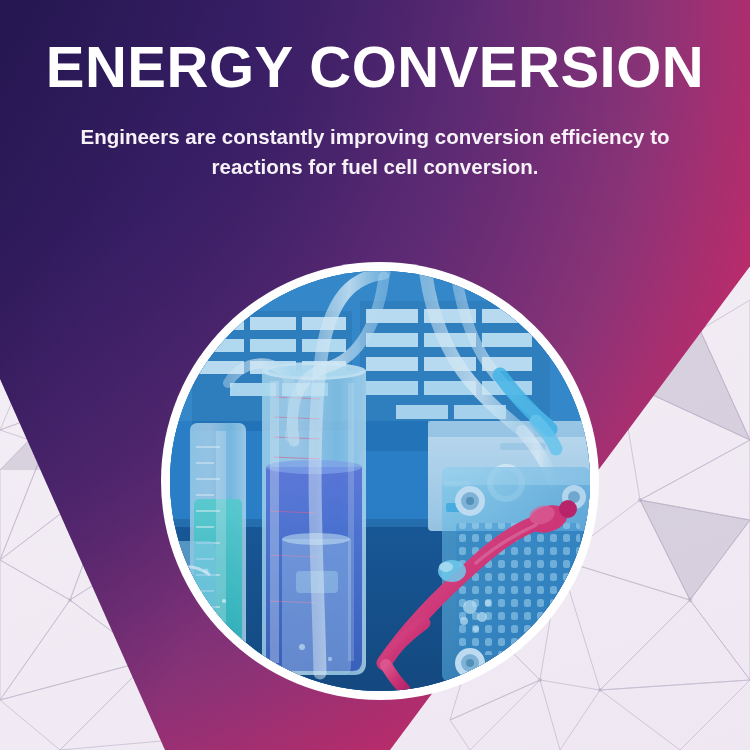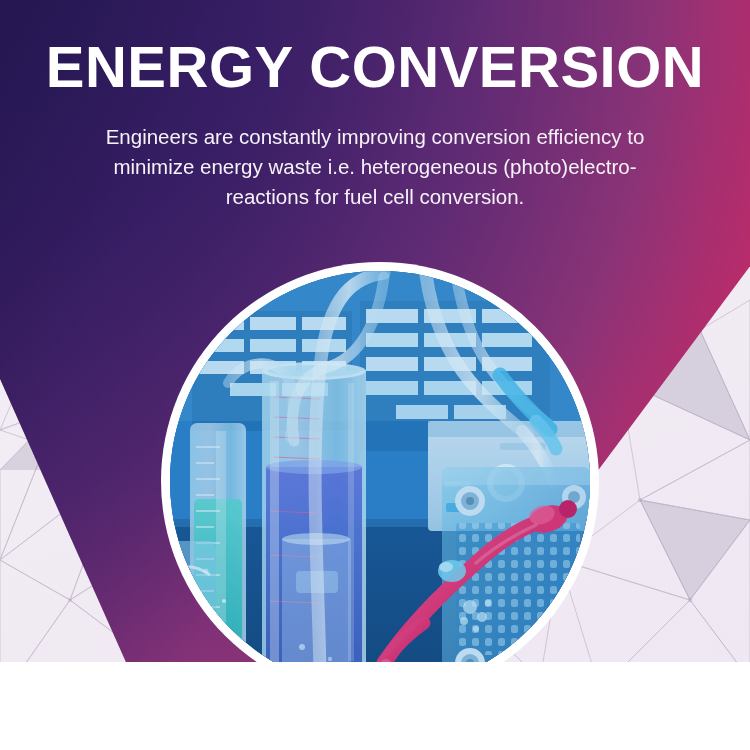--- a/index.html
+++ b/index.html
@@ -6,21 +6,21 @@
     margin: 0; padding: 0;
     background: #ffffff;
   }
   body {
     font-family: "Liberation Sans", sans-serif;
   }
 
   #poster {
     position: relative;
     width: 750px;
-    height: 662px;
+    height: 750px;
     overflow: hidden;
     background: #f4eef6;
   }
 
   
   .layer { position: absolute; inset: 0; }
 
   
   .poly-base {
     background: linear-gradient(160deg, #f7f2f8 0%, #f2ecf4 45%, #efe8f3 100%);
@@ -58,21 +58,21 @@
     letter-spacing: 0.5px;
     line-height: 1.0;
     white-space: nowrap;
   }
   .subtitle {
     position: absolute;
     left: 42px; right: 42px; top: 122px;
     text-align: center;
     color: #f6f2f8;
     font-size: 20.5px;
-    font-weight: 400;
+    font-weight: 700;
     line-height: 1.46;
   }
   .subtitle .ln { display: block; }
 
   
   .photo-wrap {
     position: absolute;
     left: 161px; top: 262px;
     width: 438px; height: 438px;
     border-radius: 50%;
@@ -160,21 +160,20 @@
     </svg>
   </div>
 
   <div class="banner"></div>
   <div class="banner-tint"></div>
 
   <div class="title">ENERGY CONVERSION</div>
 
   <div class="subtitle">
     <span class="ln">Engineers are constantly improving conversion efficiency to</span>
-    <span class="ln">minimize energy waste i.e. heterogeneous (photo)electro-</span>
     <span class="ln">reactions for fuel cell conversion.</span>
   </div>
 
   <div class="photo-wrap">
     <div class="photo">
       <svg viewBox="0 0 420 420">
         <defs>
           <linearGradient id="bgSky" x1="0" y1="0" x2="0" y2="1">
             <stop offset="0%" stop-color="#2a7fc4"></stop>
             <stop offset="45%" stop-color="#2e86c9"></stop>

